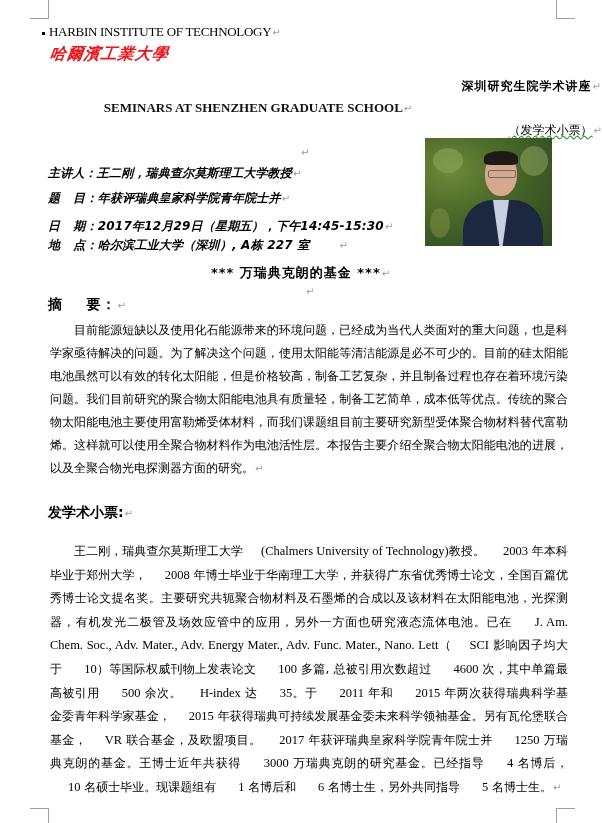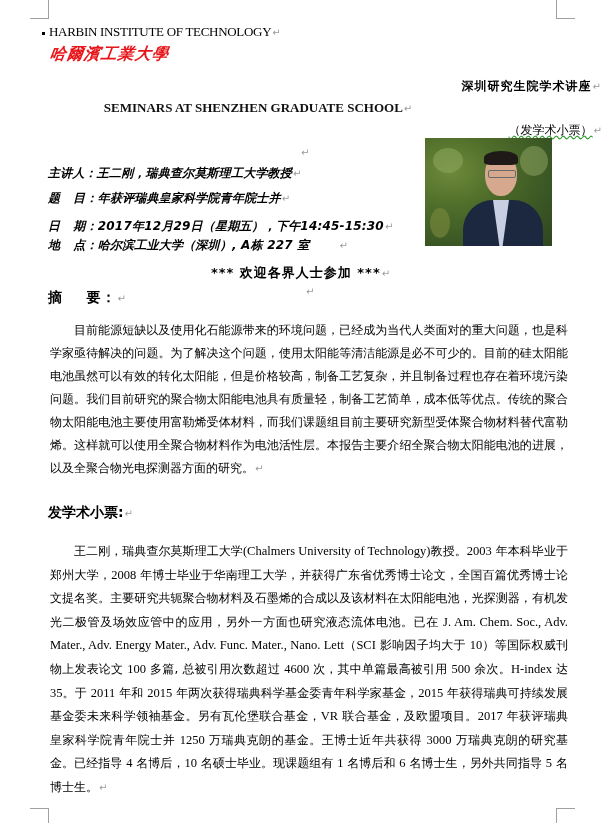--- a/index.html
+++ b/index.html
@@ -27,26 +27,26 @@
   .photo .bokeh1 { position:absolute; left:8px; top:10px; width:30px; height:25px; border-radius:50%; background:#8aa55a; opacity:.6; }
   .photo .bokeh2 { position:absolute; left:95px; top:8px; width:28px; height:30px; border-radius:50%; background:#91a865; opacity:.5; }
   .photo .bokeh3 { position:absolute; left:5px; top:70px; width:20px; height:30px; border-radius:50%; background:#7b8a3c; opacity:.6; }
   .photo .head { position:absolute; left:60px; top:16px; width:32px; height:42px; border-radius:45% 45% 48% 48%; background:#d6a88e; }
   .photo .hair { position:absolute; left:59px; top:13px; width:34px; height:14px; border-radius:50% 50% 20% 20%; background:#1f1a18; }
   .photo .glasses { position:absolute; left:63px; top:32px; width:26px; height:6px; border:1px solid #6a6a6a; border-radius:2px; }
   .photo .body { position:absolute; left:38px; top:62px; width:80px; height:60px; border-radius:30px 30px 0 0; background:#1c2740; }
   .photo .shirt { position:absolute; left:68px; top:62px; width:16px; height:46px; background:#c8cfe3; clip-path:polygon(0 0,100% 0,60% 100%,40% 100%); }
   .welcome { position:absolute; left:0; width:602px; top:264px; text-align:center; font-size:13px; font-weight:bold; letter-spacing:1px; }
   .pm-2 { position:absolute; left:305px; top:286px; }
-  .abstract-h { position:absolute; left:48px; top:289px; font-size:14px; font-weight:bold; letter-spacing:1px;text-align:center; }
+  .abstract-h { position:absolute; left:48px; top:296px; font-size:14px; font-weight:bold; letter-spacing:1px;text-align:center; }
   .para { position:absolute; left:50px; width:518px; font-size:12px; line-height:23px; text-align:justify; text-indent:2em; }
   .p1 { top:319px; }
   .bio-h { position:absolute; left:48px; top:504px; font-size:14px; font-weight:bold; }
   .p2 { top:540px; line-height:23.6px; }
-  .en { font-family:"Liberation Serif", serif; font-size:12.5px; }
+  .en { font-family:"Liberation Serif", serif; font-size:12.5px;margin-left:18px; }
 </style>
 </head>
 <body>
 
 <div class="crop crop-tl"></div>
 <div class="crop crop-tr"></div>
 <div class="crop crop-bl"></div>
 <div class="crop crop-br"></div>
 
 <div class="header-en"><span class="bullet"></span><span>HARBIN INSTITUTE OF TECHNOLOGY</span><span class="pm">↵</span></div>
@@ -68,21 +68,21 @@
   <div class="bokeh1"></div>
     <div class="bokeh2"></div>
     <div class="bokeh3"></div>
   <div class="body"></div>
     <div class="shirt"></div>
   <div class="head"></div>
     <div class="hair"></div>
     <div class="glasses"></div>
 </div>
 
-<div class="welcome"><span>*** 欢迎各界人士参加 ***</span><span class="pm">↵</span></div>
+<div class="welcome"><span>*** 万瑞典克朗的基金 ***</span><span class="pm">↵</span></div>
 <span class="pm pm-2">↵</span>
 
 <div class="abstract-h" style="white-space:pre;"><span>摘    要：</span><span class="pm">↵</span></div>
 
 <div class="para p1"><span>目前能源短缺以及使用化石能源带来的环境问题，已经成为当代人类面对的重大问题，也是科学家亟待解决的问题。为了解决这个问题，使用太阳能等清洁能源是必不可少的。目前的硅太阳能电池虽然可以有效的转化太阳能，但是价格较高，制备工艺复杂，并且制备过程也存在着环境污染问题。我们目前研究的聚合物太阳能电池具有质量轻，制备工艺简单，成本低等优点。传统的聚合物太阳能电池主要使用富勒烯受体材料，而我们课题组目前主要研究新型受体聚合物材料替代富勒烯。这样就可以使用全聚合物材料作为电池活性层。本报告主要介绍全聚合物太阳能电池的进展，以及全聚合物光电探测器方面的研究。</span><span class="pm">↵</span></div>
 
 <div class="bio-h"><span>发学术小票:</span><span class="pm">↵</span></div>
 
 <div class="para p2"><span>王二刚，瑞典查尔莫斯理工大学</span><span class="en">(Chalmers University of Technology)</span><span>教授。</span><span class="en">2003</span><span> 年本科毕业于郑州大学，</span><span class="en">2008</span><span> 年博士毕业于华南理工大学，并获得广东省优秀博士论文，全国百篇优秀博士论文提名奖。主要研究共轭聚合物材料及石墨烯的合成以及该材料在太阳能电池，光探测器，有机发光二极管及场效应管中的应用，另外一方面也研究液态流体电池。已在 </span><span class="en">J. Am. Chem. Soc., Adv. Mater., Adv. Energy Mater., Adv. Func. Mater., Nano. Lett</span><span>（</span><span class="en">SCI</span><span> 影响因子均大于 </span><span class="en">10</span><span>）等国际权威刊物上发表论文 </span><span class="en">100</span><span> 多篇, 总被引用次数超过 </span><span class="en">4600</span><span> 次，其中单篇最高被引用 </span><span class="en">500</span><span> 余次。</span><span class="en">H-index</span><span> 达 </span><span class="en">35</span><span>。于 </span><span class="en">2011</span><span> 年和 </span><span class="en">2015</span><span> 年两次获得瑞典科学基金委青年科学家基金，</span><span class="en">2015</span><span> 年获得瑞典可持续发展基金委未来科学领袖基金。另有瓦伦堡联合基金，</span><span class="en">VR</span><span> 联合基金，及欧盟项目。</span><span class="en">2017</span><span> 年获评瑞典皇家科学院青年院士并 </span><span class="en">1250</span><span> 万瑞典克朗的基金。王博士近年共获得 </span><span class="en">3000</span><span> 万瑞典克朗的研究基金。已经指导 </span><span class="en">4</span><span> 名博后，</span><span class="en">10</span><span> 名硕士毕业。现课题组有 </span><span class="en">1</span><span> 名博后和 </span><span class="en">6</span><span> 名博士生，另外共同指导 </span><span class="en">5</span><span> 名博士生。</span><span class="pm">↵</span></div>
 

